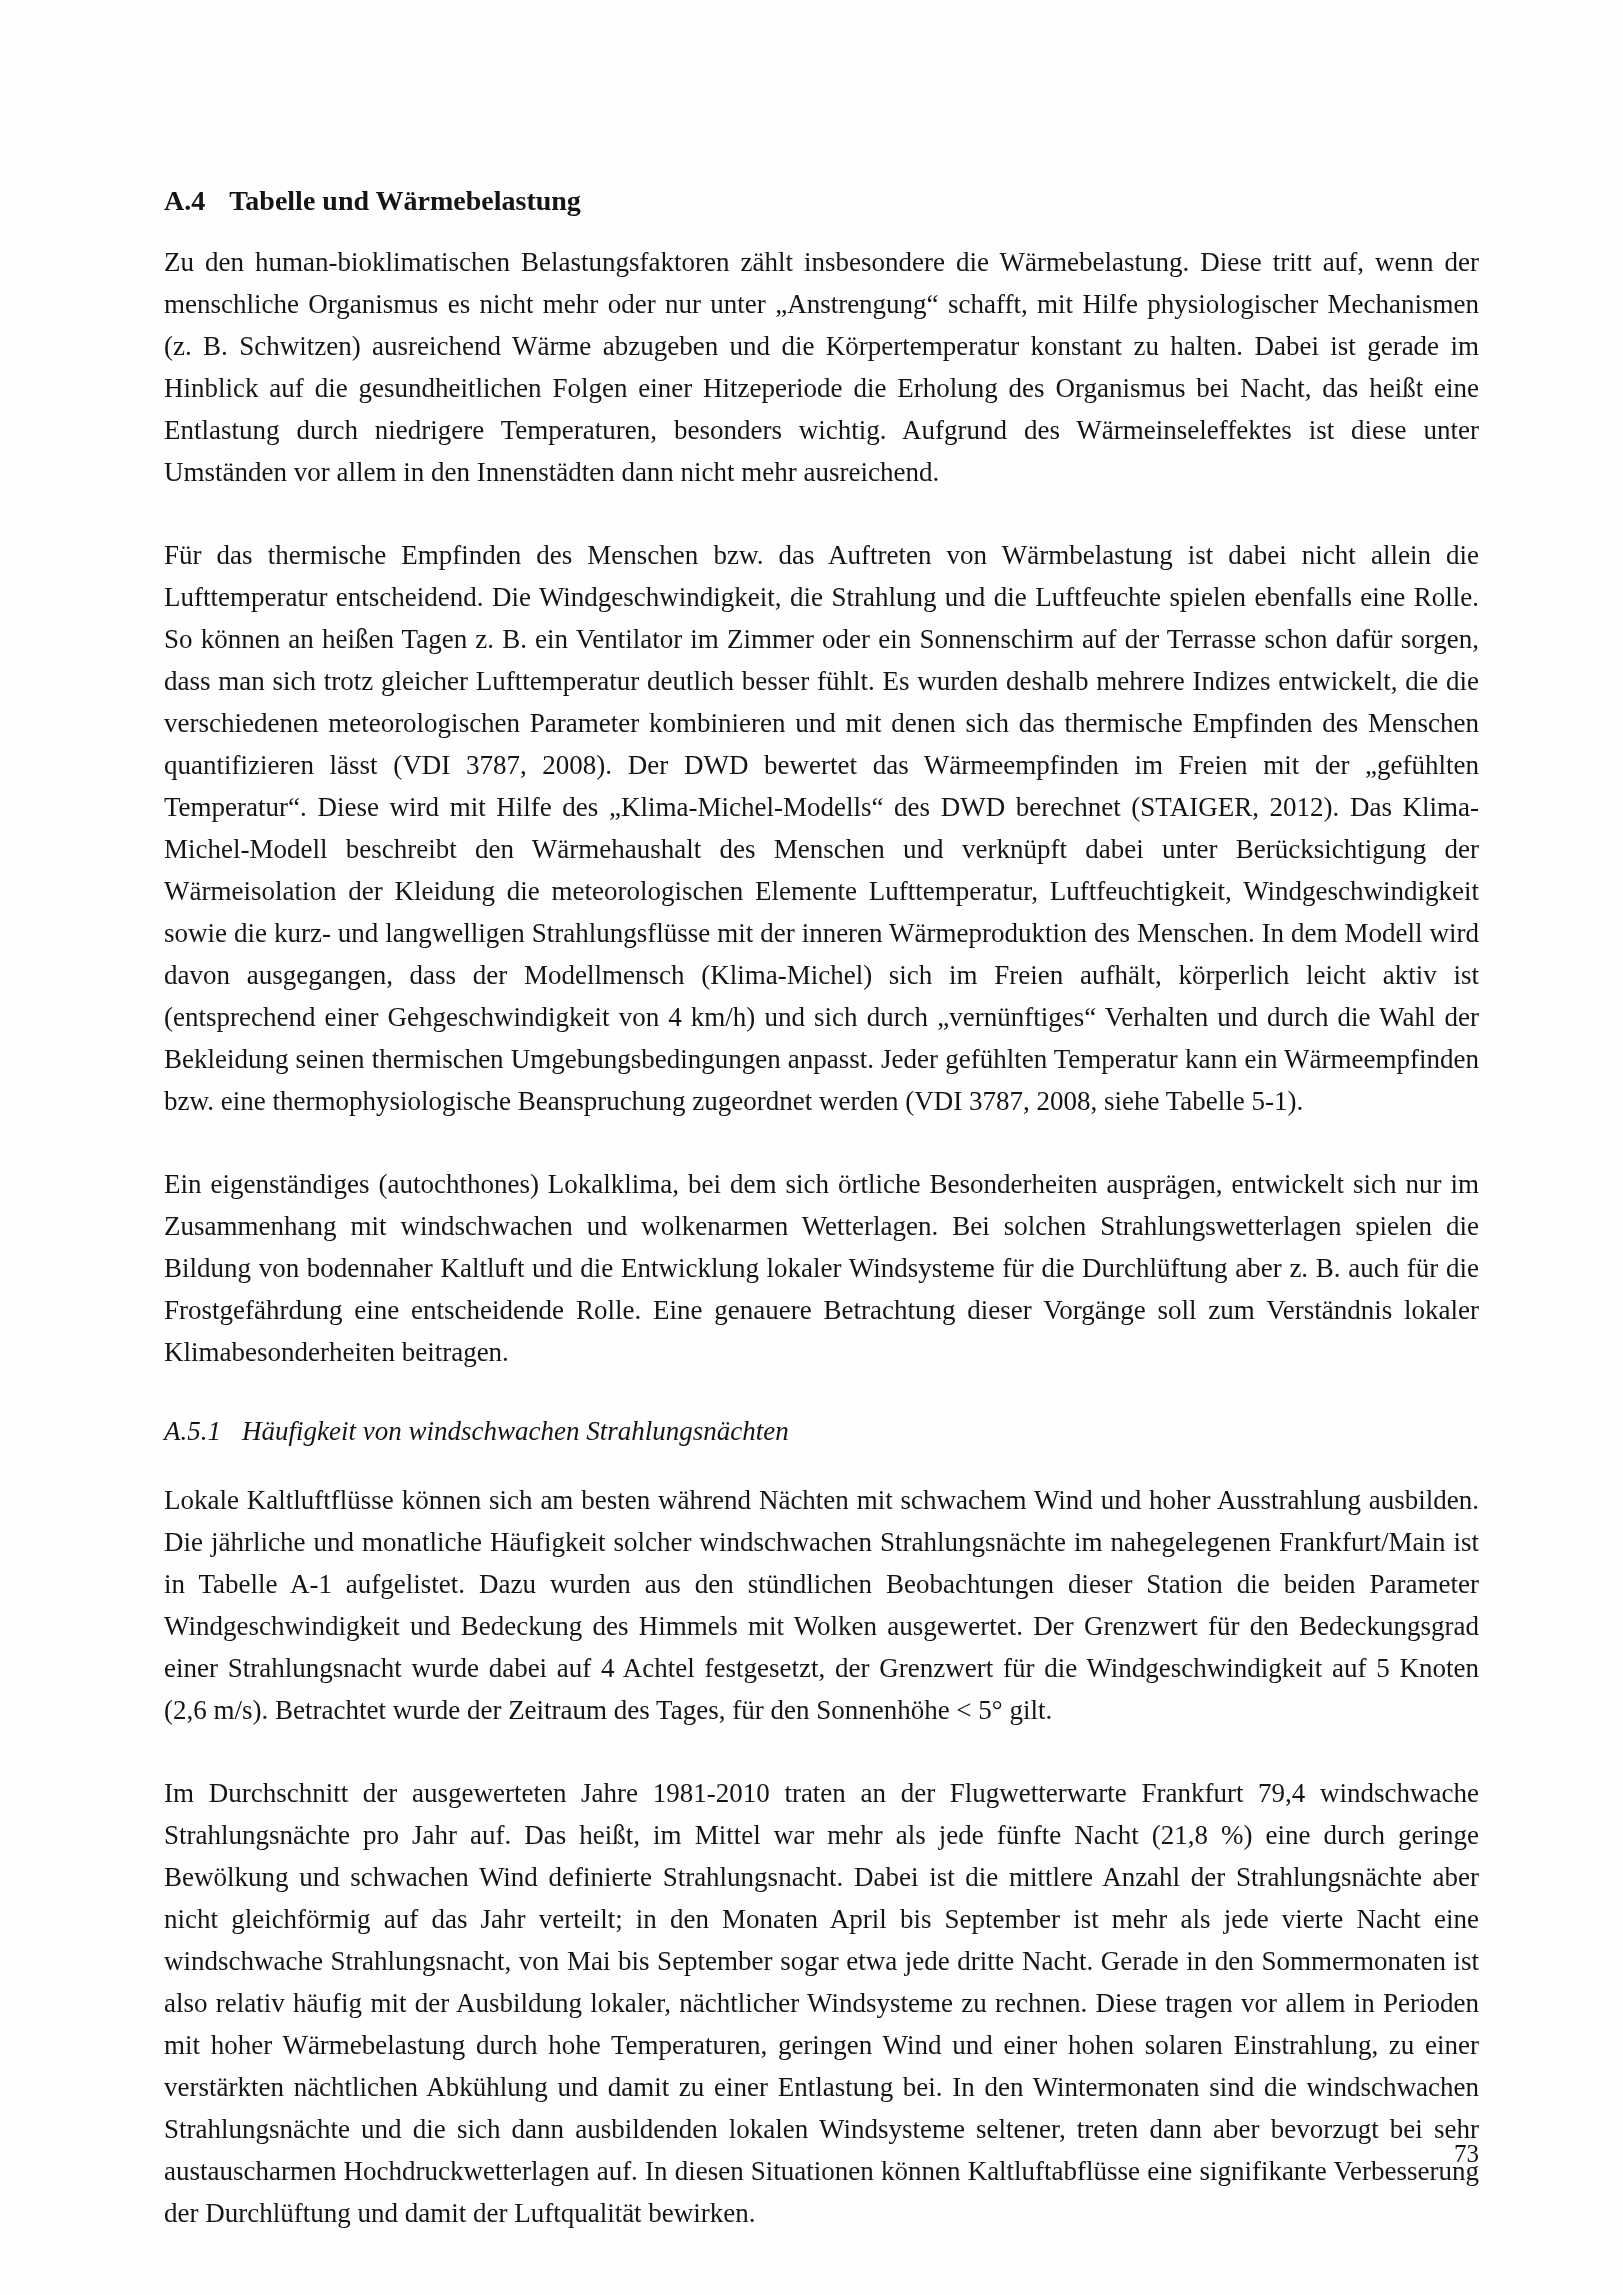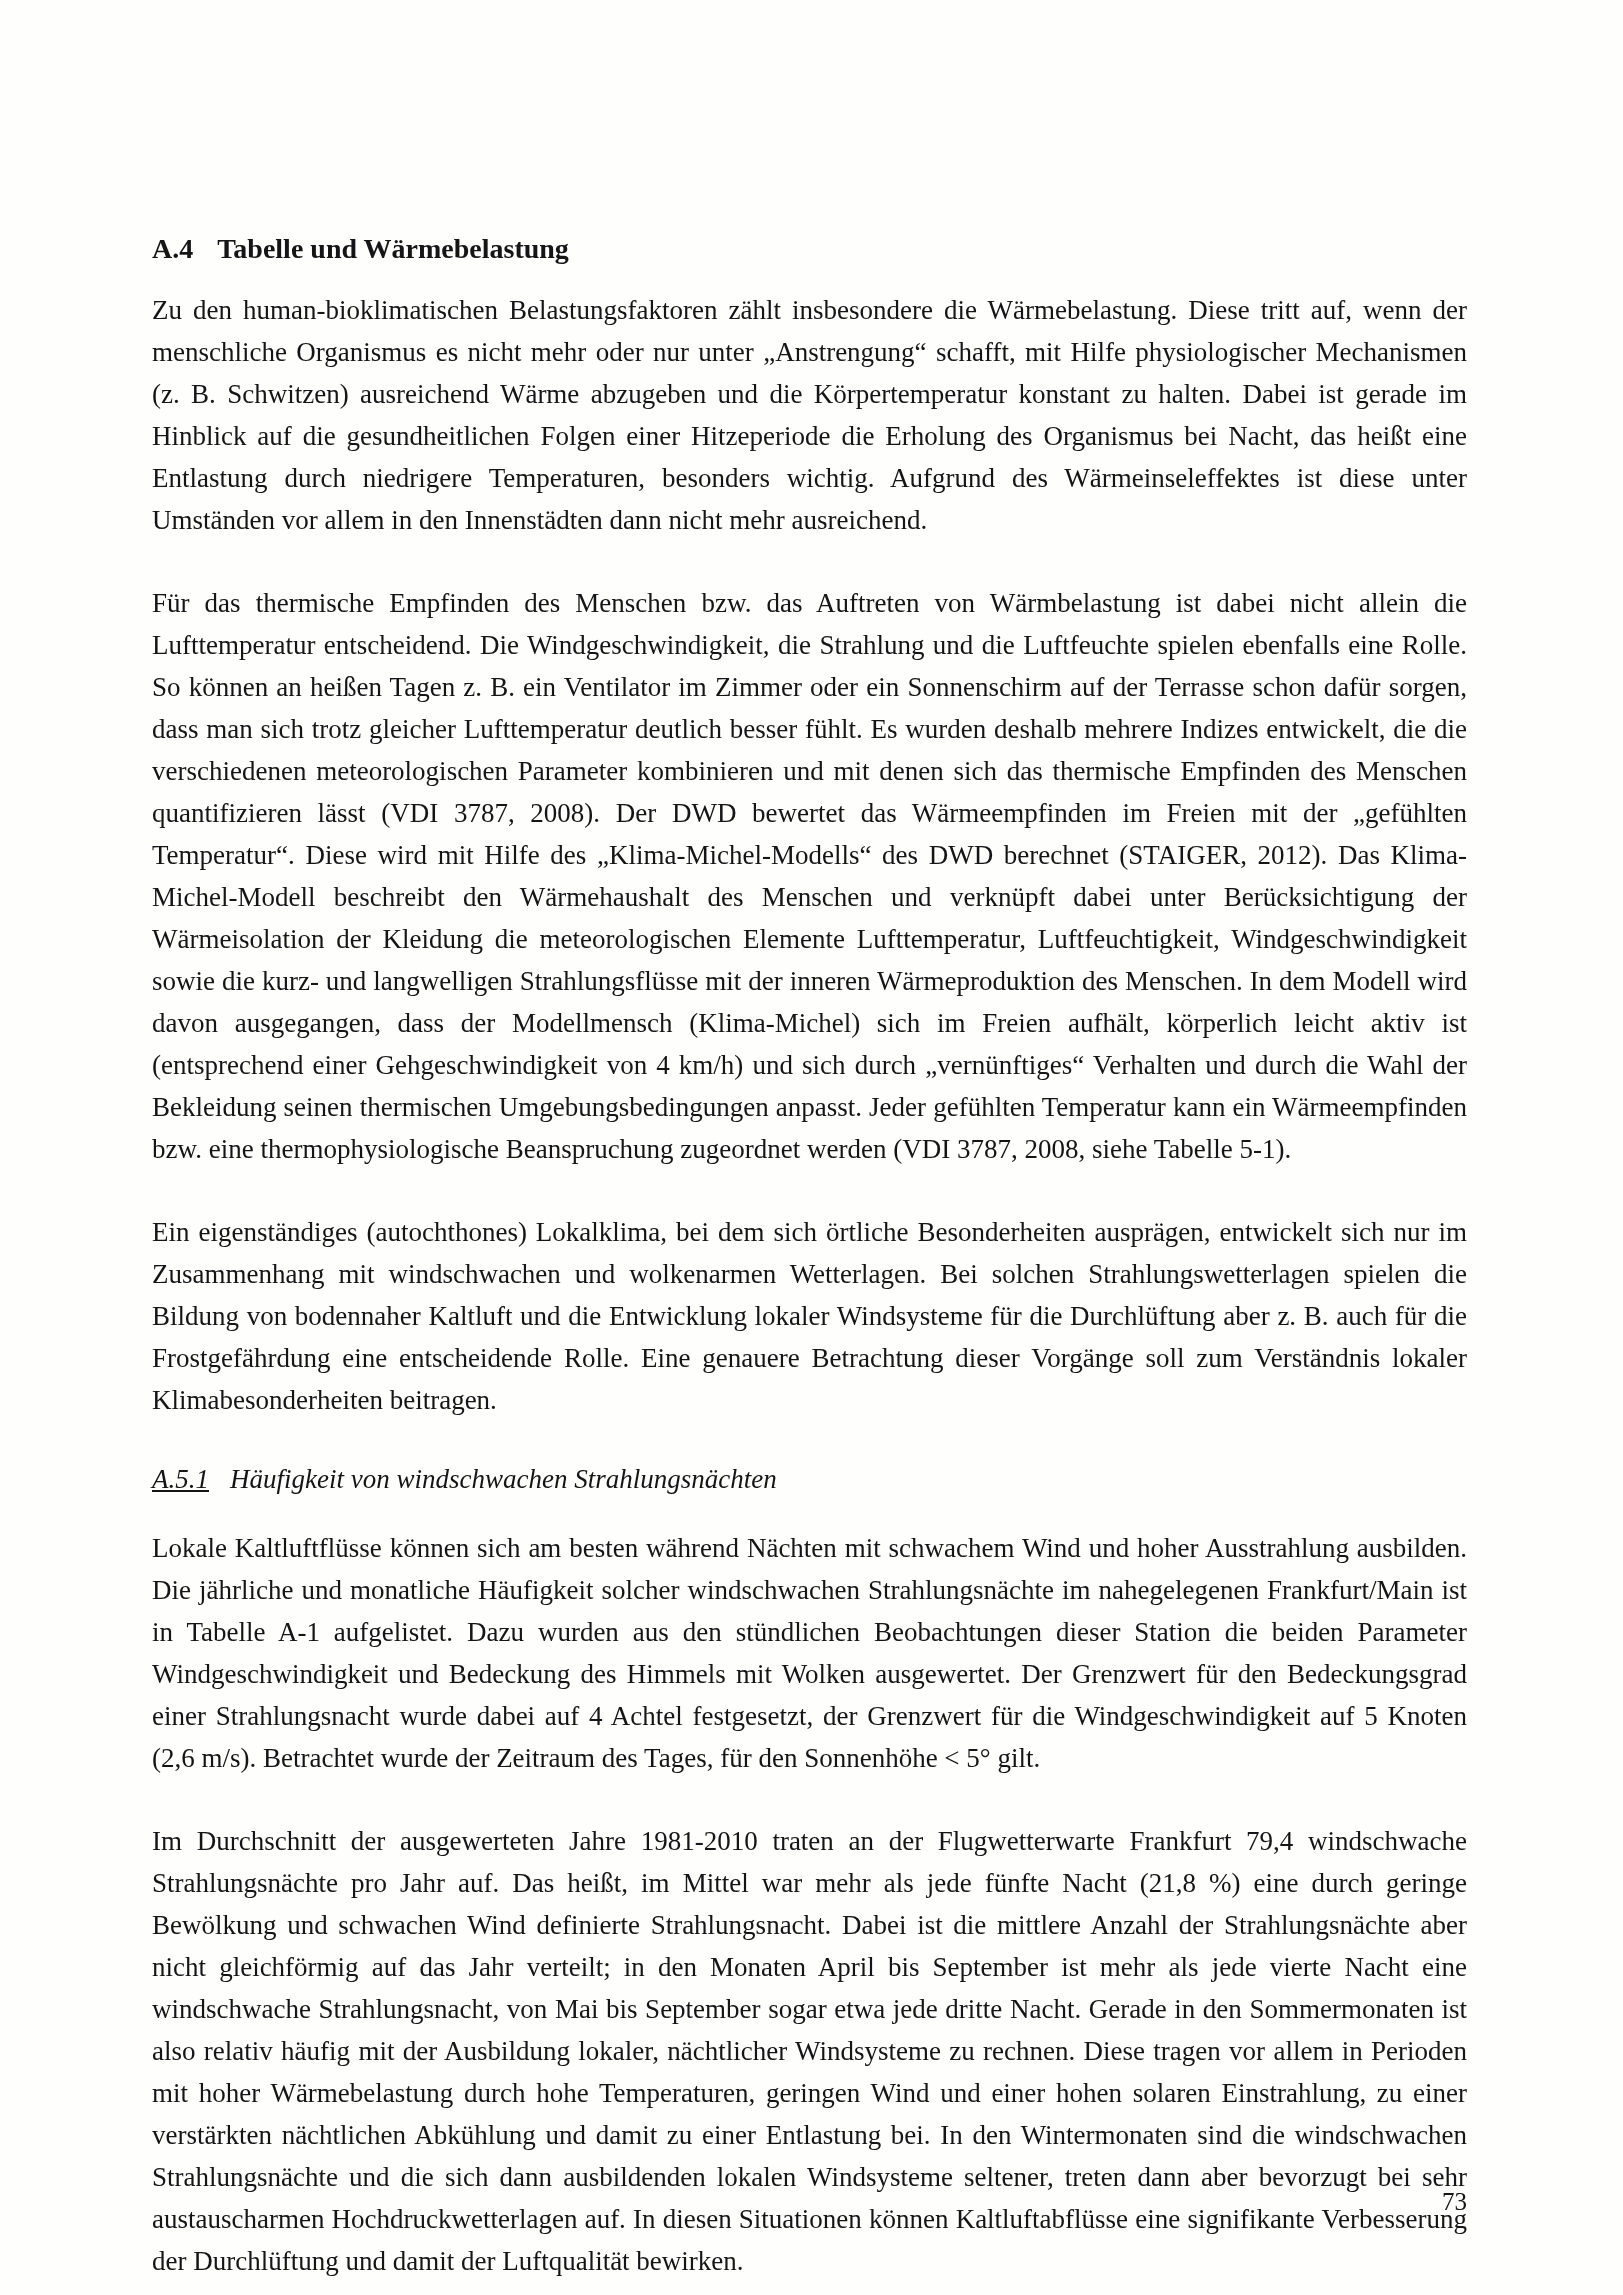--- a/index.html
+++ b/index.html
@@ -10,25 +10,24 @@
     width: 1624px;
     height: 2295px;
     background: #fefefd;
     font-family: "Liberation Serif", serif;
     color: #151517;
     position: relative;
     overflow: hidden;
   }
   .page {
     position: absolute;
-    left: 152px;
+    left: 164px;
     top: 0;
     width: 1315px;
     height: 2136px;
-    margin-top: 48px;
   }
   .content {
     padding-top: 184px;
   }
   p.body-text {
     font-size: 27px;
     line-height: 42px;
     text-align: justify;
     margin: 0 0 41px 0;
     hyphens: auto;
@@ -49,21 +48,20 @@
     font-size: 27px;
     line-height: 34px;
     font-weight: normal;
     font-style: italic;
     margin: 9.7px 0 31px 0;
     display: flex;
   }
   h3.subsec-heading .sec-num {
     margin-right: 21px;
     flex: 0 0 auto;
-    text-decoration: underline;
   }
   .page-number {
     position: absolute;
     right: 0;
     top: 2137px;
     font-size: 25px;
     line-height: 34px;
   }
 </style>
 </head>

